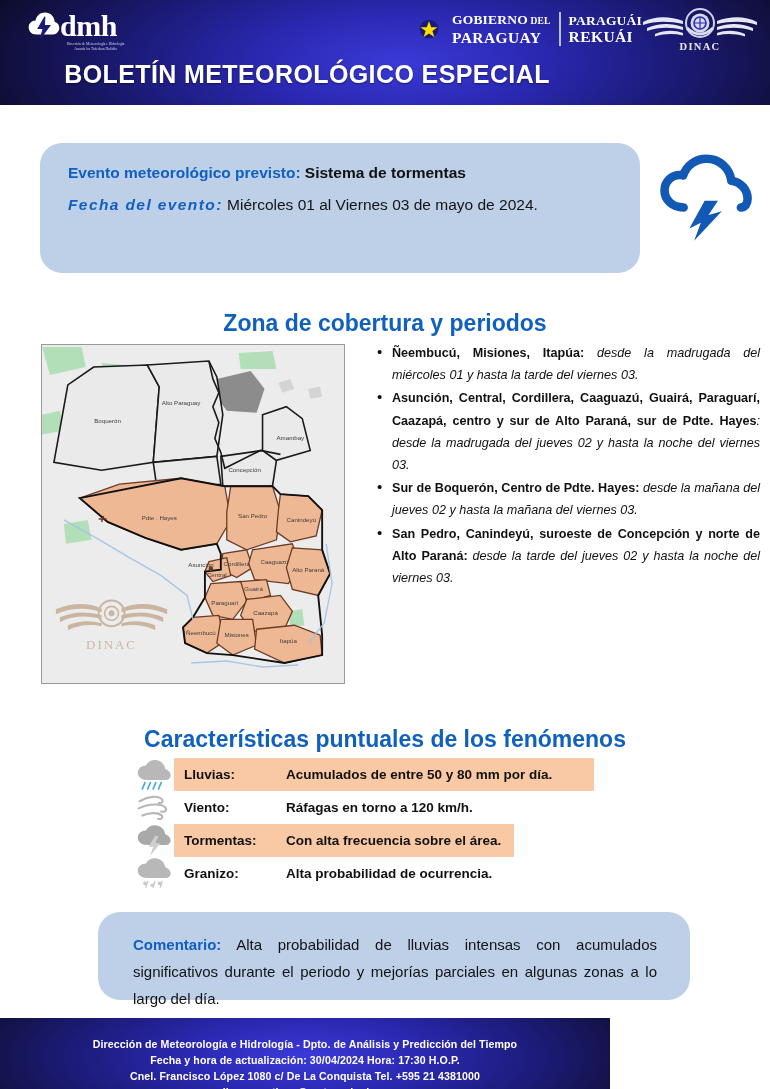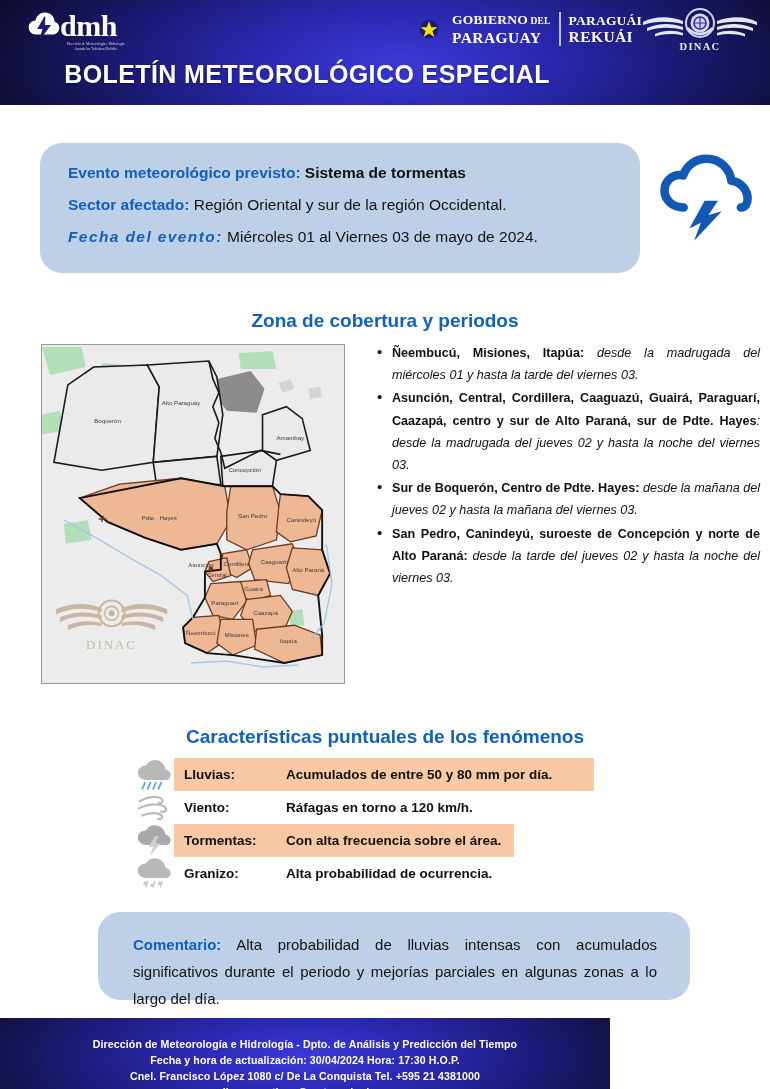--- a/index.html
+++ b/index.html
@@ -68,21 +68,21 @@
   .ev-line{ font-size:15.5px; line-height:32px; color:#131313; }
   .ev-k{ color:#1060c0; font-weight:700; }
   .ev-k.sp{ letter-spacing:1.4px;font-style:italic; }
   .ev-b{ font-weight:700; color:#111; }
   .ev-just{ text-align:justify; }
   .storm-icon{ position:absolute; left:655px; top:8px; width:105px; height:100px; }
 
   
   .sec-title{
     position:absolute; width:770px; text-align:center;
-    color:#1060c0; font-size:19px; font-weight:700;
+    color:#1060c0; font-size:23px; font-weight:700;
   }
   #zona-title{ top:310px; }
   #carac-title{ top:726px; }
 
   
   .map-box{
     position:absolute; left:41px; top:344px; width:304px; height:340px;
     border:1px solid #9a9a9a; background:#ececec; overflow:hidden;
   }
   .map-box svg{ display:block; }
@@ -187,24 +187,20 @@
   </div>
 
   <div class="header-title">BOLETÍN METEOROLÓGICO ESPECIAL</div>
 </div>
 
 <div class="event-wrap">
   <div class="event-box">
     <div class="ev-line">
       <span class="ev-k">Evento meteorológico previsto:</span>
       <span class="ev-b">Sistema de tormentas</span>
-    </div>
-    <div class="ev-line">
-      <span class="ev-k">Sector afectado:</span>
-      <span>Región Oriental y sur de la región Occidental.</span>
     </div>
     <div class="ev-line ev-just">
       <span class="ev-k sp">Fecha del evento:</span>
       <span>Miércoles 01 al Viernes 03 de mayo de 2024.</span>
     </div>
   </div>
 
   <svg class="storm-icon" viewBox="0 0 110 100">
     <path d="M30 62 C18 62 10 54 10 44 C10 35 17 28 26 28 C27 28 28.5 28.2 29.5 28.5 C33 18 42.5 11 54 11 C67.5 11 78.5 21 80 34 C90 35.5 97 43.5 97 53 C97 58 94.5 62 90 62" fill="none" stroke="#1258b5" stroke-width="9" stroke-linecap="round" stroke-linejoin="round"></path>
     <path d="M52 55 L36 84 L48 78 L41 97 L70 66 L56 70 L66 55 Z" fill="#1258b5"></path>

